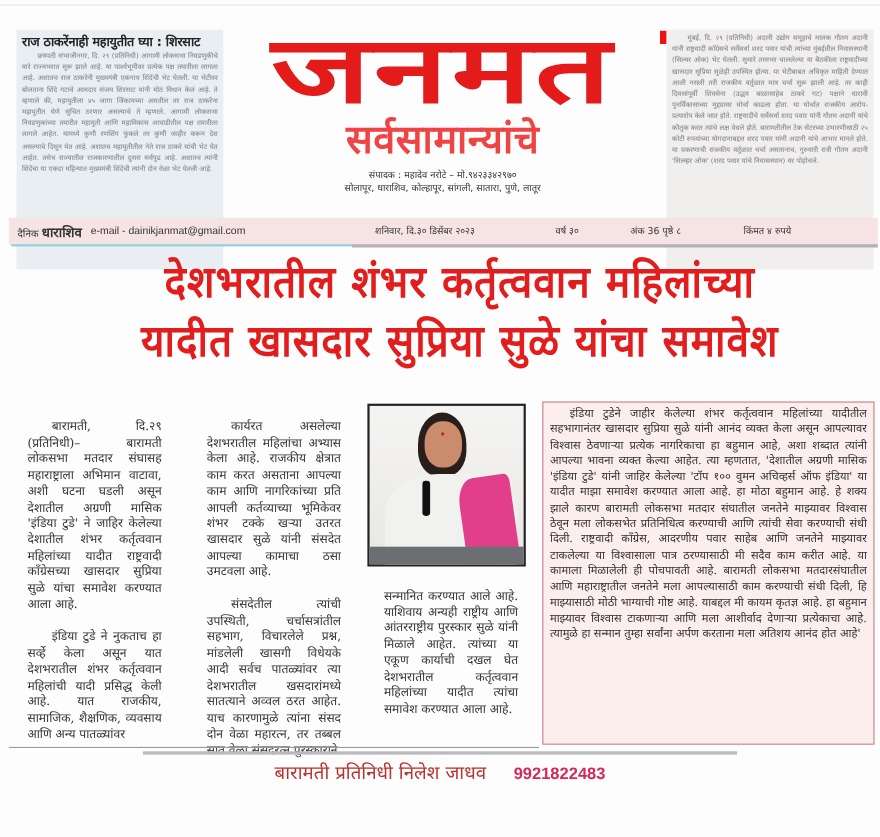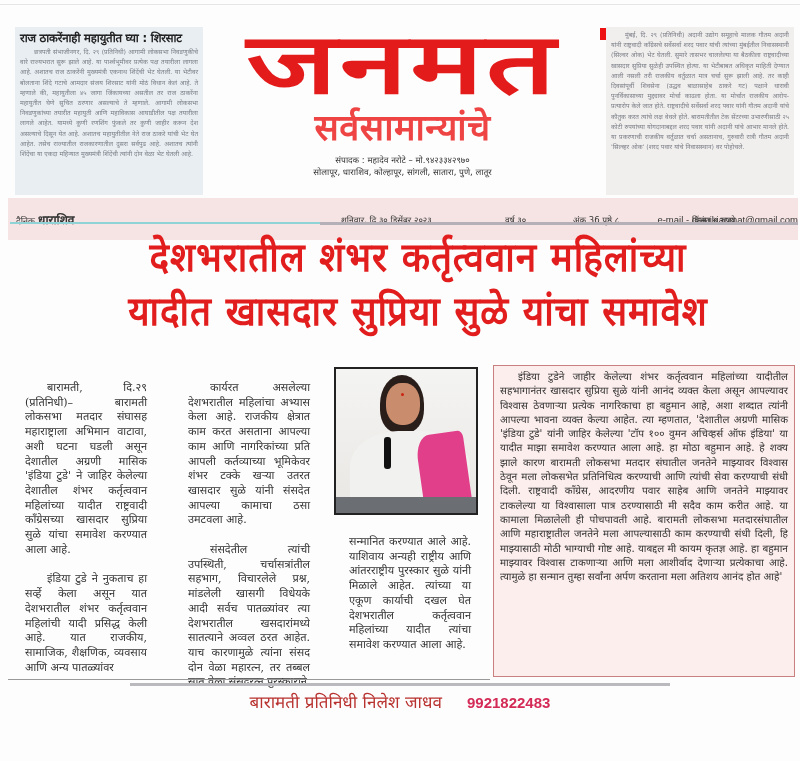--- a/index.html
+++ b/index.html
@@ -7,21 +7,21 @@
     width: 800px; height: 761px; overflow: hidden;
     background: #fdfdfd;
     font-family: "DejaVu Sans", sans-serif;
     color: #222;
     position: relative;
   }
   .topline { position: absolute; left: 0; top: 4px; width: 800px; height: 1px; background: #e6e6e6; }
 
   
   .side-box {
-    position: absolute; top: 27px; width: 188px; height: 168px;
+    position: absolute; top: 27px; width: 188px; height: 218px;
     background: #e9eef3; padding: 3px 5px; box-sizing: border-box;
     overflow: hidden;
   }
   .side-box.left { left: 15px; }
   .side-box.right { left: 606px; background: #f1eeee; }
   .side-box h3 {
     margin: 0 0 2px 0; font-size: 11.5px; font-weight: bold; color: #222;
     white-space: nowrap; letter-spacing: -0.2px;
   }
   .side-box p {
@@ -41,30 +41,30 @@
   }
   .tagline {
     font-weight: bold; color: #ef4444; font-size: 36px; line-height: 40px;
     margin-top: 4px; letter-spacing: 0.5px;
   }
   .editor { font-size: 8.5px; color: #333; margin-top: 6px; line-height: 12px; }
   .cities { font-size: 8.5px; color: #333; line-height: 12px; }
 
   
   .strip {
-    position: absolute; left: 8px; top: 198px; width: 790px; height: 42px;
-    background: #f6e4e4; display: flex; align-items: center; font-size: 8.5px; color: #333; justify-content: space-between;
+    position: absolute; left: 8px; top: 198px; width: 790px; height: 24px;
+    background: #f6e4e4; display: flex; align-items: center; font-size: 8.5px; color: #333;
   }
   .strip .daily { margin-left: 8px; font-size: 9px; }
   .strip .daily b { font-size: 12px; margin-left: 3px; }
   .strip .email { margin-left: 8px; font-family: "Liberation Sans", sans-serif; font-size: 9.5px; }
   .strip .date { position: absolute; left: 333px; }
   .strip .year { position: absolute; left: 497px; }
   .strip .issue { position: absolute; left: 565px; }
-  .strip .price { position: absolute; left: 684px; }
+  .strip .price { position: absolute; left: 668px; }
   .strip-line1 { position: absolute; left: 10px; top: 222px; width: 310px; height: 2px; background: #8fd3d6; }
   .strip-line2 { position: absolute; left: 320px; top: 222px; width: 478px; height: 3px; background: #b5b0b8; }
 
   
   .headline {
     position: absolute; left: 0; top: 230px; width: 800px; text-align: center;
     color: #e21d1d; font-weight: bold; font-family: "DejaVu Serif", serif; padding-left: 18px;
   }
   .headline div { font-size: 40px; line-height: 54px; letter-spacing: 1px; transform: scaleX(0.92); }
 

